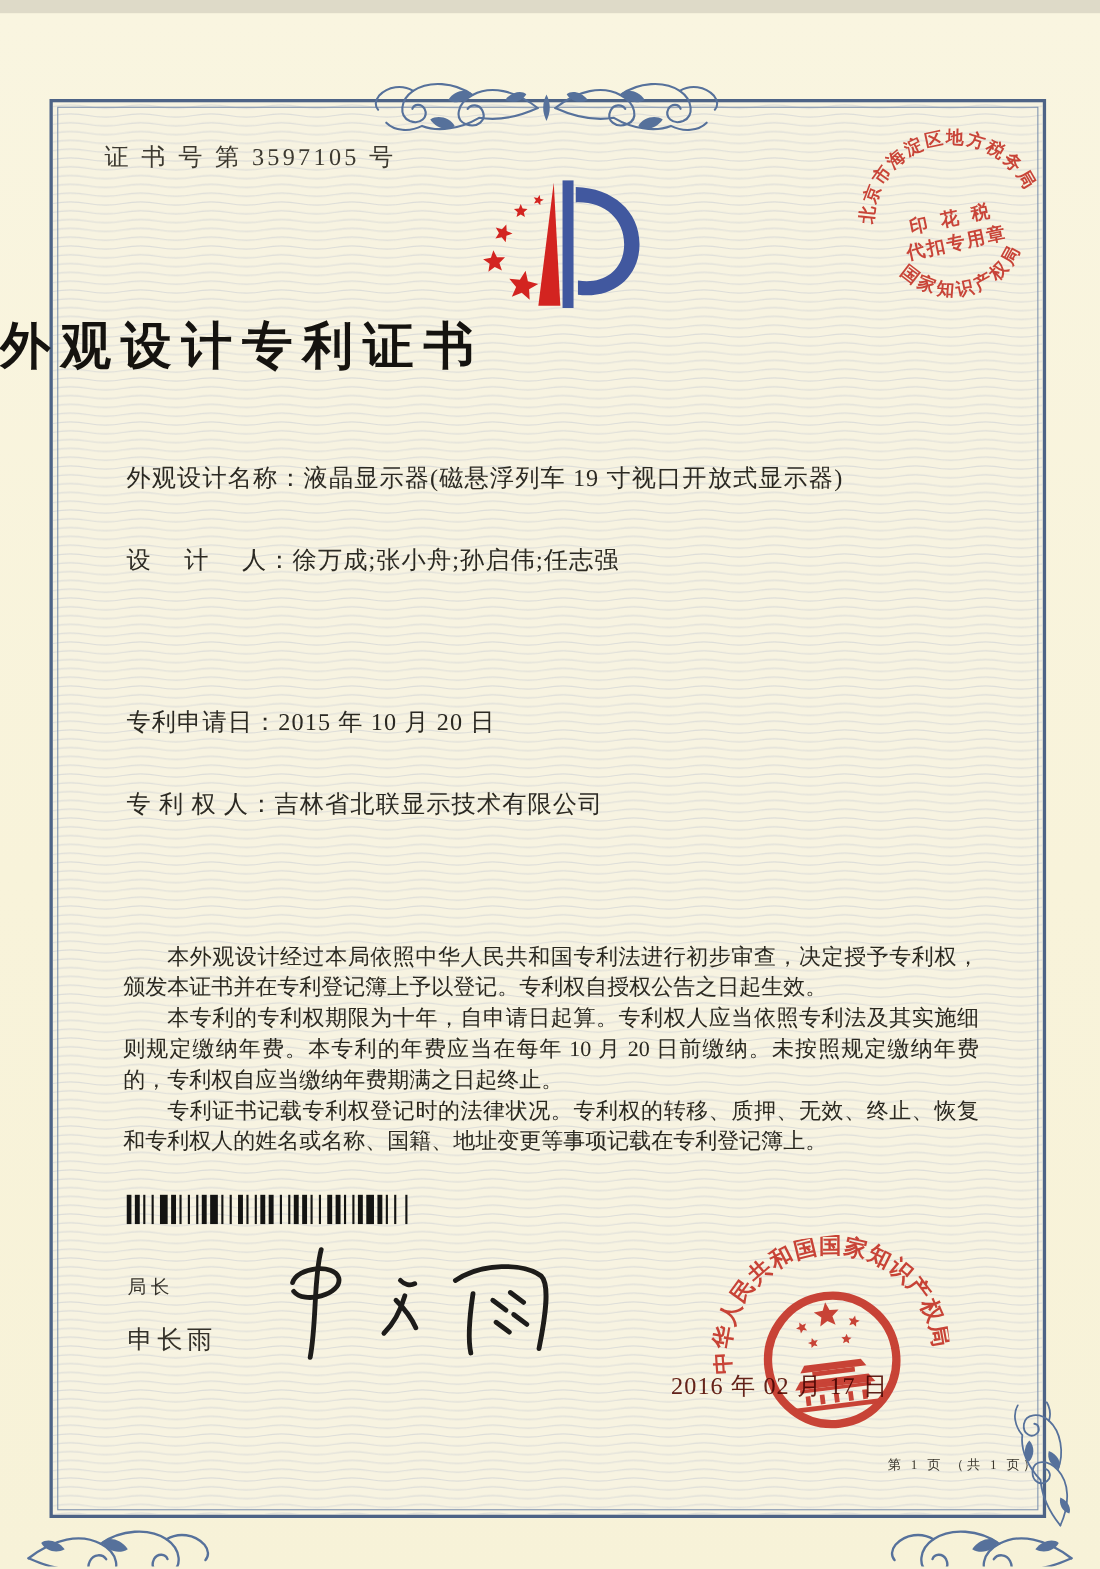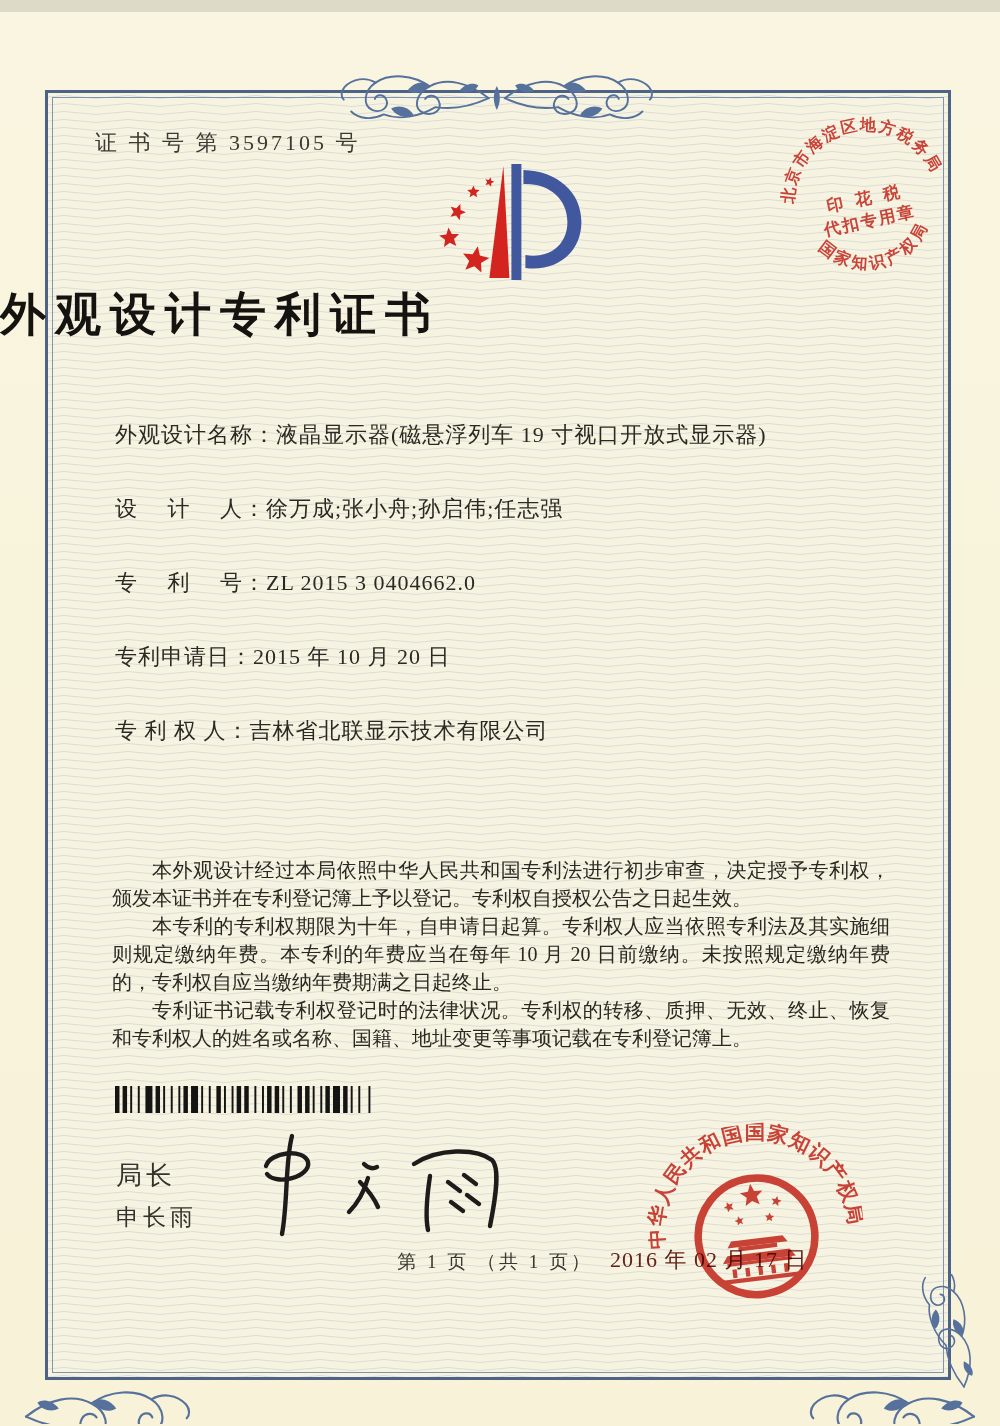--- a/index.html
+++ b/index.html
@@ -23,31 +23,31 @@
   
   .field{position:absolute;left:115px;font-size:22px;letter-spacing:1px;color:#2b2922;white-space:nowrap;}
   .field .lbl{letter-spacing:1px;}
   .f0{top:408px}.f1{top:482px}.f2{top:556px}.f3{top:630px}.f4{top:704px}.f5{top:778px}
   
   .paras{position:absolute;left:112px;top:844px;width:778px;
     font-size:20px;line-height:28px;text-align:justify;color:#2a2820;}
   .paras p{margin:0;text-indent:2em;}
   
   .barcode{position:absolute;left:115px;top:1074px;}
-  .signer-title{position:absolute;left:116px;top:1146px;font-size:26px;letter-spacing:4px;color:#35322a;
+  .signer-title{position:absolute;left:116px;top:1146px;font-size:17px;letter-spacing:4px;color:#35322a;
     font-family:"Liberation Sans","DejaVu Sans",sans-serif;}
   .signer-name{position:absolute;left:116px;top:1190px;font-size:23px;letter-spacing:4px;color:#35322a;
     font-family:"Liberation Sans","DejaVu Sans",sans-serif;}
   .signature{position:absolute;left:252px;top:1118px;}
   .seal-tax{position:absolute;left:768px;top:93px;transform:rotate(-12deg);opacity:.92;}
   .seal-office{position:absolute;left:648px;top:1112px;transform:rotate(-7deg);opacity:.93;}
   .grant-date-stamp{position:absolute;left:610px;top:1233px;font-size:22px;letter-spacing:1px;
     color:#69241c;mix-blend-mode:multiply;white-space:nowrap;}
-  .footer{position:absolute;left:45px;width:900px;top:1237px;text-align:center;
-    font-size:19px;letter-spacing:3px;color:#3b382f;}
+  .footer{position:absolute;left:45px;width:900px;top:1311px;text-align:right;
+    font-size:12px;letter-spacing:3px;color:#3b382f;}
   svg text{font-family:"Liberation Serif","DejaVu Serif",serif;}
 </style>
 </head>
 <body>
 
 <div class="page">
 
   <svg width="0" height="0" style="position:absolute" aria-hidden="true">
     <defs>
       <pattern id="wavepat" width="64" height="8" patternUnits="userSpaceOnUse">
@@ -121,23 +121,20 @@
     <text font-size="16.5" font-weight="bold" fill="#c5362a" letter-spacing="3">
       <textPath href="#taxArcBottom" startOffset="50%" text-anchor="middle">国家知识产权局</textPath>
     </text>
   </svg>
 
   <div class="field f0">
     <span class="lbl">外观设计名称：</span><span>液晶显示器(磁悬浮列车 19 寸视口开放式显示器)</span>
   </div>
   <div class="field f1">
     <span class="lbl">设　 计　 人：</span><span>徐万成;张小舟;孙启伟;任志强</span>
-  </div>
-  <div class="field f2">
-    <span class="lbl">专　 利　 号：</span><span>ZL 2015 3 0404662.0</span>
   </div>
   <div class="field f3">
     <span class="lbl">专利申请日：</span><span>2015 年 10 月 20 日</span>
   </div>
   <div class="field f4">
     <span class="lbl">专 利 权 人：</span><span>吉林省北联显示技术有限公司</span>
   </div>
 
   <div class="paras">
     <p>本外观设计经过本局依照中华人民共和国专利法进行初步审查，决定授予专利权，颁发本证书并在专利登记簿上予以登记。专利权自授权公告之日起生效。</p>

